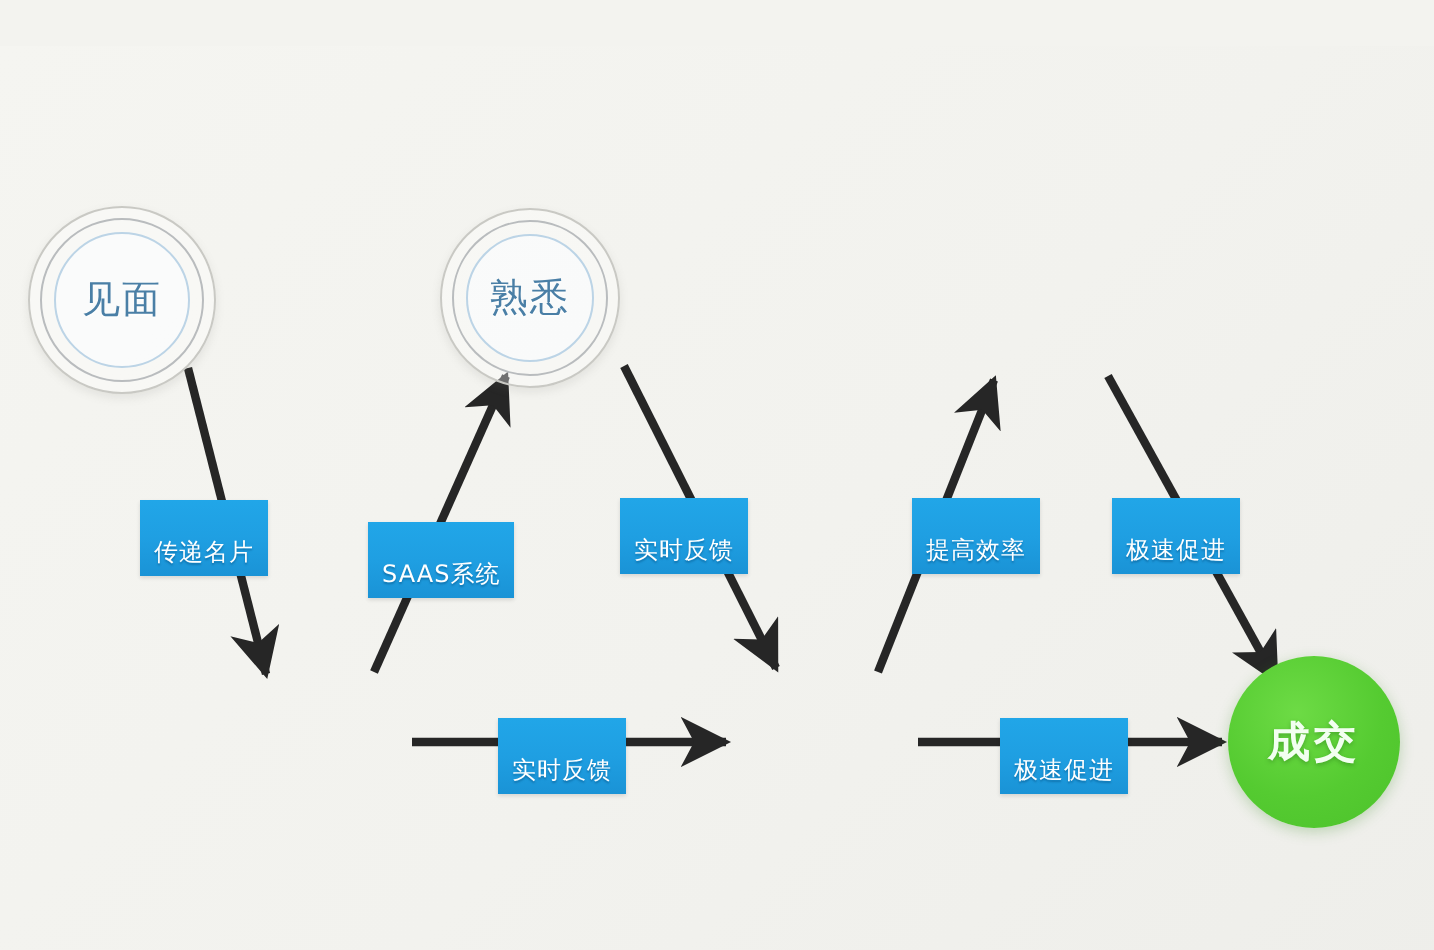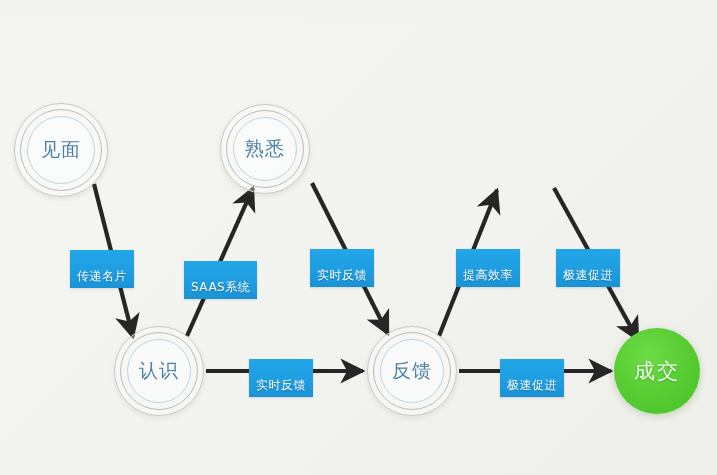--- a/index.html
+++ b/index.html
@@ -124,33 +124,23 @@
     <span class="node-label">见面</span>
   </div>
 
   <div class="node ring-outer" style="left:220px; top:81px; width:90px; height:90px;">
     <div class="ring-mid" style="left:5px; top:5px; right:5px; bottom:5px;"></div>
     <div class="ring-inner" style="left:12px; top:12px; right:12px; bottom:12px;"></div>
     <span class="node-label">熟悉</span>
   </div>
 
 
-  <div class="node ring-outer" style="left:114px; top:303px; width:90px; height:90px;">
-    <div class="ring-mid" style="left:5px; top:5px; right:5px; bottom:5px;"></div>
-    <div class="ring-inner" style="left:12px; top:12px; right:12px; bottom:12px;"></div>
-    <span class="node-label">认识</span>
-  </div>
 
-  <div class="node ring-outer" style="left:367px; top:303px; width:90px; height:90px;">
-    <div class="ring-mid" style="left:5px; top:5px; right:5px; bottom:5px;"></div>
-    <div class="ring-inner" style="left:12px; top:12px; right:12px; bottom:12px;"></div>
-    <span class="node-label">反馈</span>
-  </div>
 
-  <div class="node node-final" style="left:614px; top:305px; width:86px; height:86px;">
+  <div class="node node-final" style="left:614px; top:305px; width:86px; height:86px;font-weight:bold;">
     <span class="node-label">成交</span>
   </div>
 
   <div class="edge-label" style="left:70px; top:227px;">传递名片</div>
 
   <div class="edge-label latin" style="left:184px; top:238px;">SAAS系统</div>
 
   <div class="edge-label" style="left:310px; top:226px;">实时反馈</div>
 
   <div class="edge-label" style="left:456px; top:226px;">提高效率</div>

